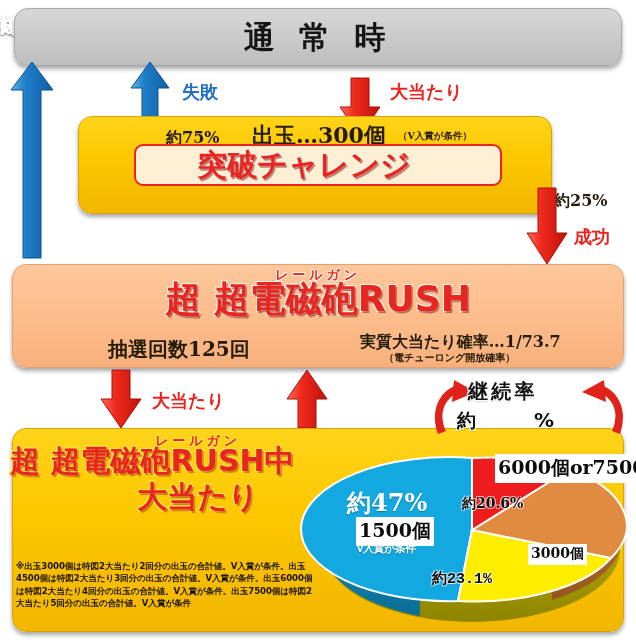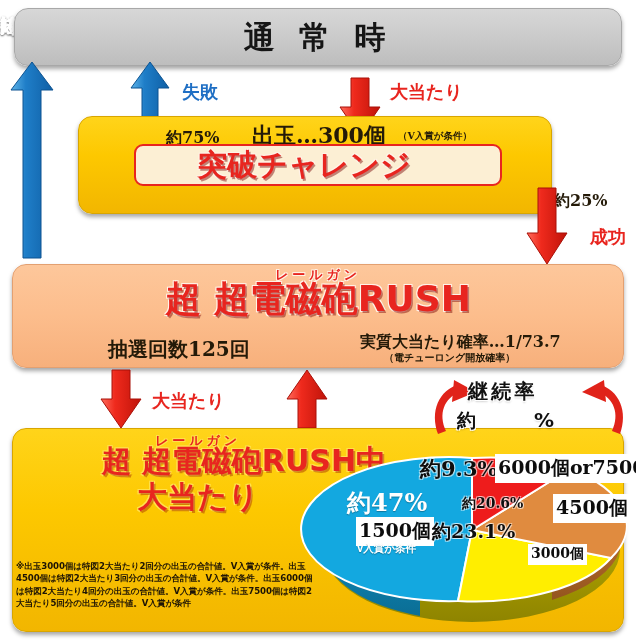--- a/index.html
+++ b/index.html
@@ -162,21 +162,21 @@
 
   <div class="inner-cream" style="left:134px;top:144px;width:368px;height:42px;">
   </div>
   <div class="t red-head" style="left:134px;top:150px;width:340px;text-align:center;font-size:30px;">突破チャレンジ</div>
 
   <div class="t dark" style="left:554px;top:193px;font-size:16px;">約25%</div>
 
   <svg class="abs" style="left:524px;top:186px;" width="46" height="80" viewBox="0 0 46 80">
     <polygon points="23,78 3,47 14,47 14,2 32,2 32,47 43,47" fill="url(#redG)" stroke="#a81109" stroke-width="1"></polygon>
   </svg>
-  <div class="t lbl-red" style="left:574px;top:228px;font-size:18px;margin-left:16px;">成功</div>
+  <div class="t lbl-red" style="left:574px;top:228px;font-size:18px;">成功</div>
 
   <div class="box box-peach" style="left:12px;top:264px;width:612px;height:104px;">
   </div>
   <div class="t ruby" style="left:0;top:268px;width:636px;text-align:center;font-size:13px;">レールガン</div>
   <div class="t red-head" style="left:0;top:281px;width:636px;text-align:center;font-size:36px;">超 超電磁砲RUSH</div>
   <div class="t dark" style="left:108px;top:339px;font-size:20px;">抽選回数125回</div>
   <div class="t dark" style="left:360px;top:334px;font-size:16px;">実質大当たり確率…1/73.7</div>
   <div class="t dark" style="left:384px;top:353px;font-size:10px;">（電チューロング開放確率）</div>
 
   <svg class="abs" style="left:98px;top:368px;" width="46" height="62" viewBox="0 0 46 62">
@@ -184,21 +184,21 @@
   </svg>
   <div class="t lbl-red" style="left:152px;top:392px;font-size:18px;">大当たり</div>
 
   <svg class="abs" style="left:284px;top:368px;" width="46" height="62" viewBox="0 0 46 62">
     <polygon points="23,2 43,31 32,31 32,60 14,60 14,31 3,31" fill="url(#redG)" stroke="#a81109" stroke-width="1"></polygon>
   </svg>
 
   <div class="box box-yellow" style="left:12px;top:428px;width:612px;height:204px;">
   </div>
   <div class="t ruby-y" style="left:18px;top:434px;width:360px;text-align:center;font-size:13px;">レールガン</div>
-  <div class="t red-head-y" style="left:10px;top:446px;width:376px;text-align:right;font-size:30px;">超 超電磁砲RUSH中</div>
+  <div class="t red-head-y" style="left:10px;top:446px;width:376px;text-align:left;font-size:30px;">超 超電磁砲RUSH中</div>
   <div class="t red-head-y" style="left:10px;top:482px;width:376px;text-align:center;font-size:30px;">大当たり</div>
 
   <div class="note" style="left:16px;top:560px;width:298px;white-space:normal;">※出玉3000個は特図2大当たり2回分の出玉の合計値。V入賞が条件。出玉4500個は特図2大当たり3回分の出玉の合計値。V入賞が条件。出玉6000個は特図2大当たり4回分の出玉の合計値。V入賞が条件。出玉7500個は特図2大当たり5回分の出玉の合計値。V入賞が条件</div>
 
   <svg class="abs" style="left:424px;top:378px;" width="210" height="60" viewBox="0 0 210 60">
     <g fill="#e0231a" stroke="none">
       <path d="M14,56 C6,34 14,12 36,6 L36,14 C20,20 14,36 22,53 Z"></path>
       <polygon points="30,2 52,14 28,24"></polygon>
       <path d="M196,56 C204,34 196,12 174,6 L174,14 C190,20 196,36 188,53 Z"></path>
       <polygon points="180,2 158,14 182,24"></polygon>
@@ -234,22 +234,20 @@
 
     <path d="M156,78 L295,106 A148,72 0 0 0 254,17 Z" fill="#e08b3f" stroke="#ffffff" stroke-width="2"></path>
 
     <path d="M156,78 L254,17 A148,72 0 0 0 156,6 Z" fill="#ee1c1c" stroke="#ffffff" stroke-width="2"></path>
   </svg>
 
   <div class="pct-wht" style="left:347px;top:487px;font-size:24px;">約47%</div>
   <div class="chip" style="left:356px;top:517px;font-size:19px;">1500個</div>
   <div class="pct-wht" style="left:357px;top:542px;font-size:10.5px;font-family:Liberation Mono, monospace;">V入賞が条件</div>
 
-  <div class="pct-blk" style="left:420px;top:455px;font-size:21px;">約9.3%</div>
   <div class="chip" style="left:495px;top:454px;font-size:19px;">6000個or7500個</div>
 
   <div class="pct-blk" style="left:462px;top:495px;font-size:14px;">約20.6%</div>
-  <div class="chip" style="left:553px;top:494px;font-size:19px;">4500個</div>
-
-  <div class="pct-blk" style="left:432px;top:519px;font-size:19px;">約23.1%</div>
+
+  <div class="pct-blk" style="left:432px;top:569px;font-size:15px;font-family:Liberation Mono, monospace;">約23.1%</div>
   <div class="chip" style="left:528px;top:544px;font-size:14px;">3000個</div>
 
 </div>
 
 </body></html>

